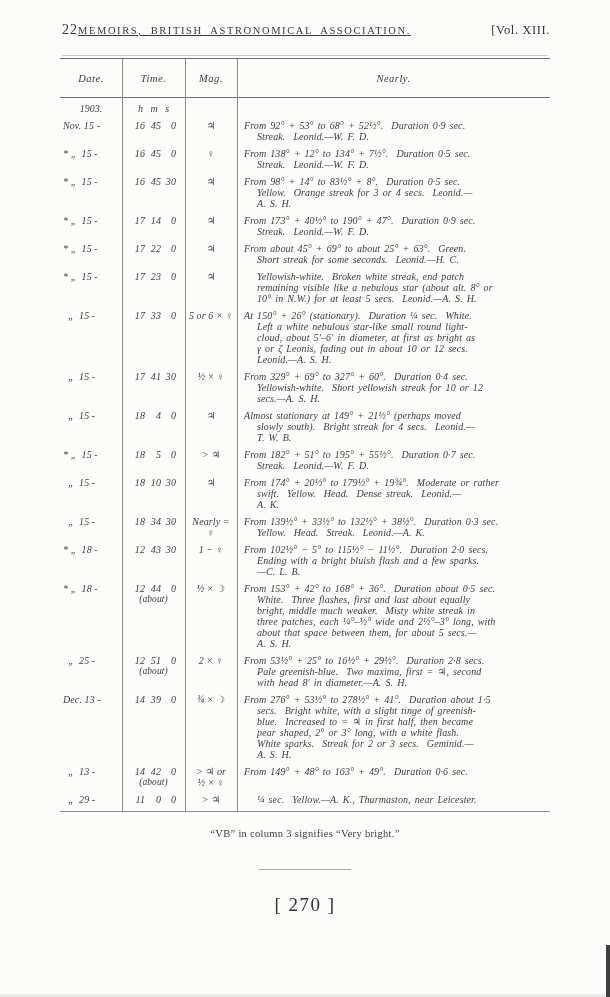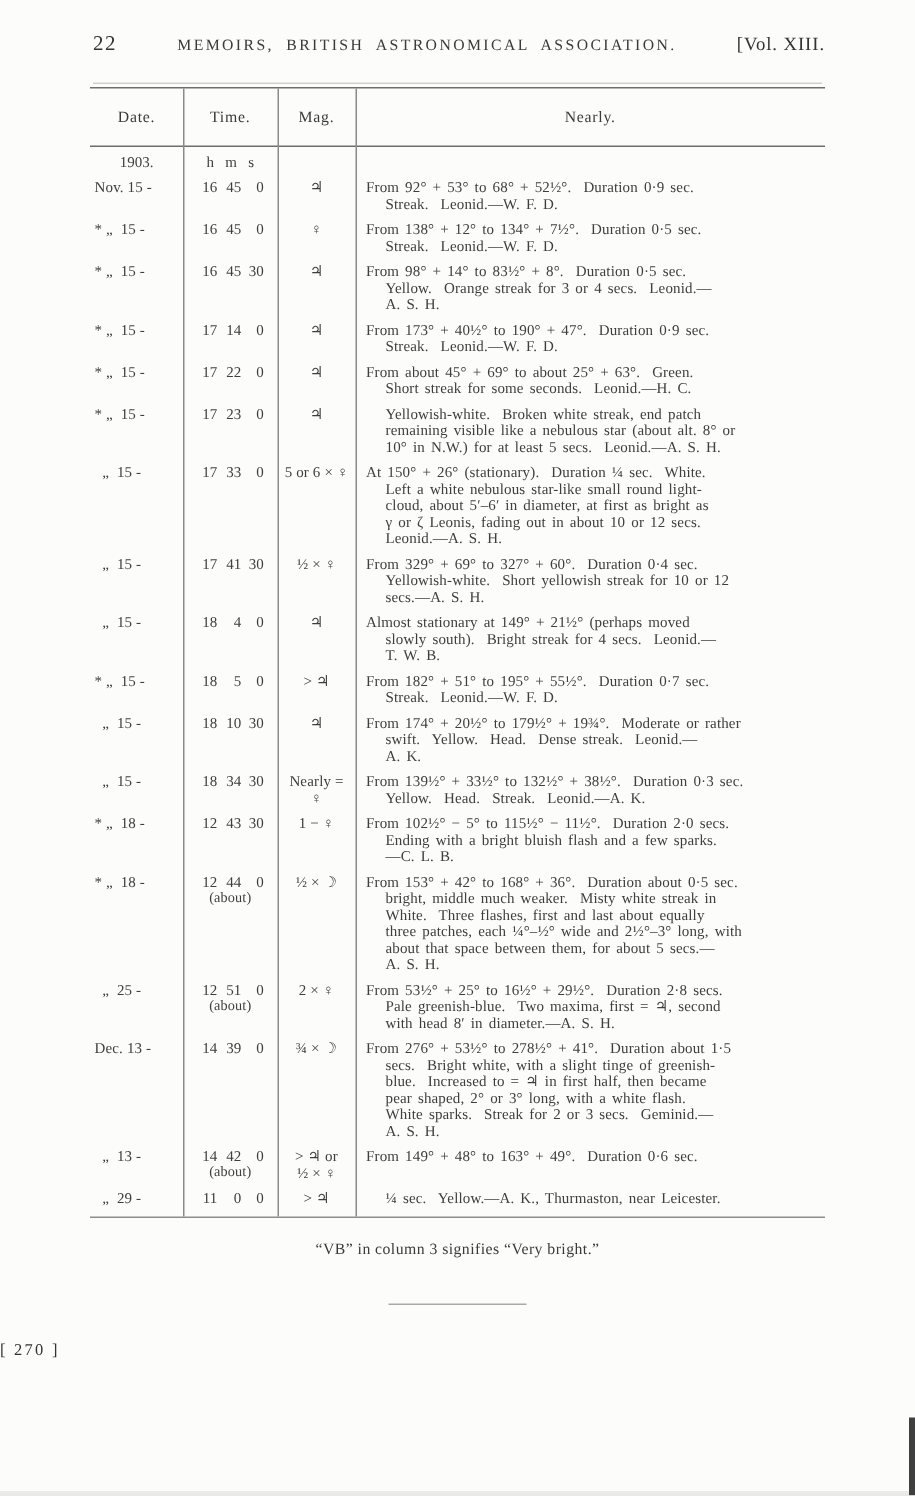--- a/index.html
+++ b/index.html
@@ -6,26 +6,26 @@
   .page {
     position:relative; width:610px; height:997px; margin:0 auto;
     background:#fcfcfa; overflow:hidden; box-sizing:border-box;
     padding-top:22px;
     font-family:"Liberation Serif","DejaVu Serif","DejaVu Sans",serif;
     color:#3e3e3e;
   }
   
   .running-head { display:flex; align-items:baseline; margin:0 60px 0 62px; }
   .pgnum-top { font-size:14px; letter-spacing:1px; color:#343434; }
-  .journal-title { flex:1; text-align:center; font-size:10.5px; letter-spacing:1.6px; word-spacing:4px; color:#3a3a3a; }
+  .journal-title { flex:1; text-align:left; font-size:10.5px; letter-spacing:1.6px; word-spacing:4px; color:#3a3a3a;text-decoration:underline; }
   .volume-label { font-size:12.5px; letter-spacing:0.6px; color:#343434;font-family:Liberation Serif, serif; }
 
   
   .obs-table { position:relative; margin:20px 60px 0; width:490px;
-    border-top:1px solid #6e6e6e; border-bottom:1px solid #8d8d8d; }
+    border-top:1px solid #6e6e6e; border-bottom:1px solid #8d8d8d;font-style:italic; }
   .obs-table::before { content:""; position:absolute; left:2px; right:2px; top:-4px; height:1px; background:#cfcfcd; }
   .vline { position:absolute; top:0; bottom:0; width:1px; background:#8a8a88; }
   .v1 { left:62px; } .v2 { left:125px; } .v3 { left:177px; }
 
   .thead { display:grid; grid-template-columns:62px 63px 52px 1fr; height:38px;
     align-items:center; justify-items:center; border-bottom:1px solid #6e6e6e;
     font-size:10.5px; letter-spacing:0.5px; color:#3a3a3a; }
 
   .tbody { padding:5px 0 6px; }
   .units-row { display:grid; grid-template-columns:62px 63px 52px 1fr; font-size:10px; line-height:11px; }
@@ -41,21 +41,21 @@
   .tparts span { text-align:right; padding-right:2px; }
   .tnote { font-size:9.5px; }
   .cell.mag { text-align:center; white-space:pre-line; padding:0 1px; }
   .cell.remarks { padding-left:7px; padding-right:2px; }
   .rline { white-space:pre; word-spacing:1.4px; }
   .rline.cont { padding-left:13px; }
 
   
   .footnote { margin-top:16px; text-align:center; font-size:10.5px; letter-spacing:0.3px; color:#3a3a3a; }
   .short-rule { width:92px; height:1px; background:#a9a9a7; margin:30px auto 0; }
-  .page-footer { margin-top:24px; font-size:11px; letter-spacing:1.5px; color:#323232; }
+  .page-footer { margin-top:24px; text-align:center; font-size:19px; letter-spacing:1.5px; color:#323232; }
 
   
   .artifact-bottom { position:absolute; left:0; right:0; bottom:0; height:3px; background:#eaeae8; }
   .artifact-right { position:absolute; right:0; bottom:0; width:4px; height:52px; background:#3f3f3f; }
 </style>
 </head>
 <body>
 
 <div class="page">
 
@@ -280,22 +280,22 @@
   <div class="trow">
     <div class="cell date">* „  18 -</div>
     <div class="cell time"><span class="tparts">
               <span>12</span>
               <span>44</span>
               <span>0</span>
             </span><div class="tnote">(about)</div></div>
     <div class="cell mag">½ × ☽</div>
     <div class="cell remarks">
             <div class="rline">From 153° + 42° to 168° + 36°.  Duration about 0·5 sec.</div>
+            <div class="rline cont">White.  Three flashes, first and last about equally</div>
             <div class="rline cont">bright, middle much weaker.  Misty white streak in</div>
-            <div class="rline cont">White.  Three flashes, first and last about equally</div>
             <div class="rline cont">three patches, each ¼°–½° wide and 2½°–3° long, with</div>
             <div class="rline cont">about that space between them, for about 5 secs.—</div>
             <div class="rline cont">A. S. H.</div>
           </div>
   </div>
 
   <div class="trow">
     <div class="cell date">  „  25 -</div>
     <div class="cell time"><span class="tparts">
               <span>12</span>

